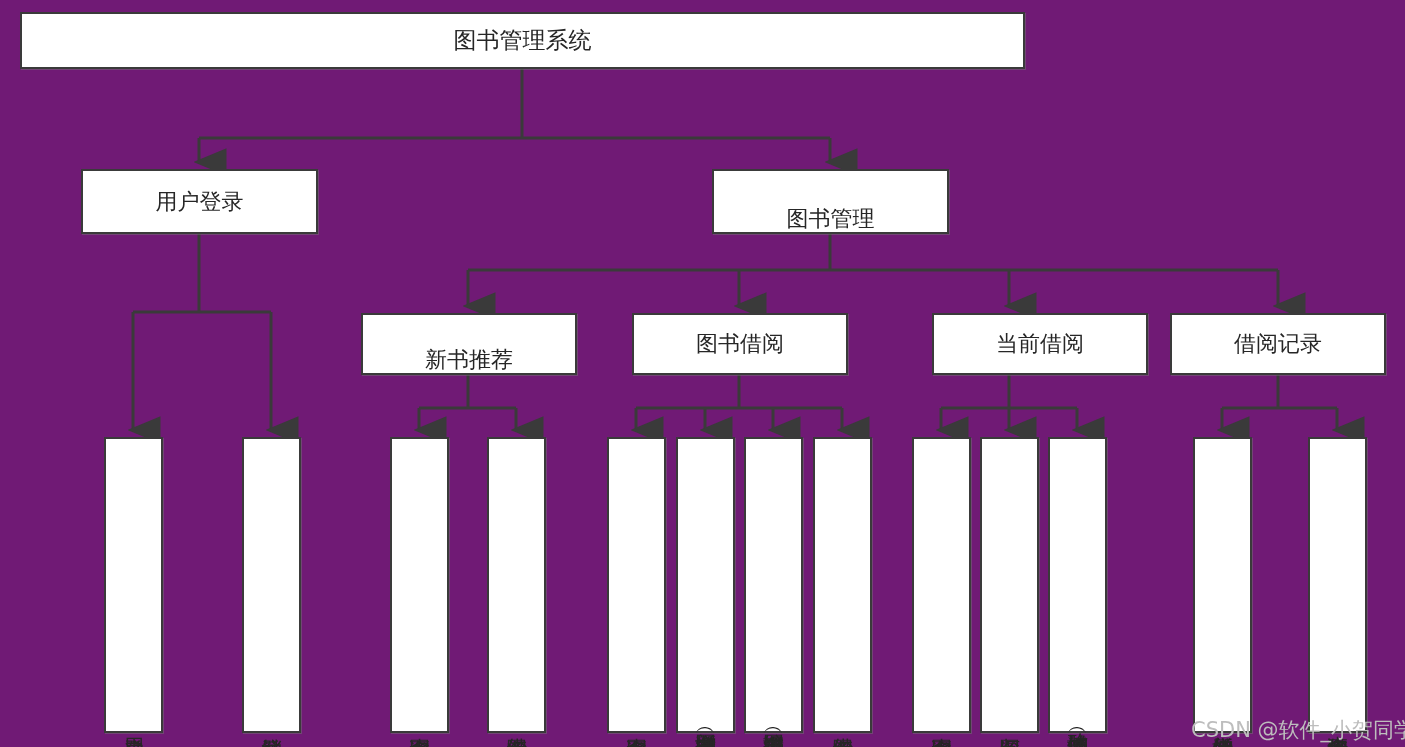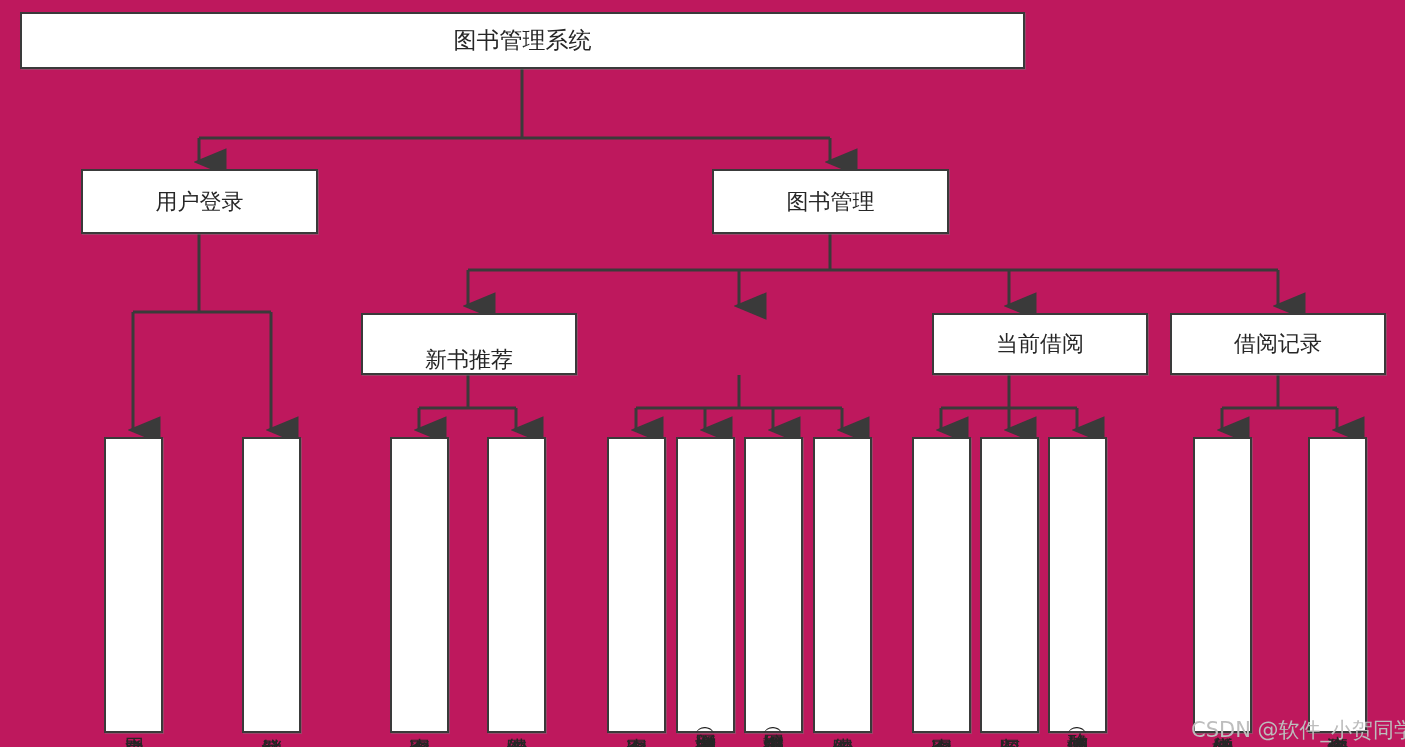--- a/index.html
+++ b/index.html
@@ -8,21 +8,21 @@
     padding: 0;
     background: #ffffff;
   }
   body {
     font-family: "DejaVu Sans", "Liberation Sans", sans-serif;
   }
   #canvas {
     position: relative;
     width: 1405px;
     height: 747px;
-    background: #be185d;
+    background: #701a75;
     overflow: hidden;
   }
   #edges {
     position: absolute;
     left: 0;
     top: 0;
     width: 1405px;
     height: 747px;
     pointer-events: none;
   }
@@ -131,27 +131,30 @@
     </g>
   </svg>
 
   <div class="node h root" style="left:20px; top:12px; width:1005px; height:57px;">
     <span class="label">图书管理系统</span>
   </div>
 
   <div class="node h" style="left:81px; top:169px; width:237px; height:65px;">
     <span class="label">用户登录</span>
   </div>
-  <div class="node h" style="left:712px; top:169px; width:237px; height:65px;">
+  <div class="node h" style="left:712px; top:169px; width:237px; height:65px;align-items:flex-end;">
     <span class="label">图书管理</span>
   </div>
 
   <div class="node h" style="left:361px; top:313px; width:216px; height:62px;align-items:flex-end;">
     <span class="label">新书推荐</span>
   </div>
+  <div class="node h" style="left:632px; top:313px; width:216px; height:62px;">
+    <span class="label">图书借阅</span>
+  </div>
   <div class="node h" style="left:932px; top:313px; width:216px; height:62px;">
     <span class="label">当前借阅</span>
   </div>
   <div class="node h" style="left:1170px; top:313px; width:216px; height:62px;">
     <span class="label">借阅记录</span>
   </div>
 
   <div class="node v" style="left:104px; top:437px; width:59px; height:296px;">
     <span class="label">用户登录</span>
   </div>

